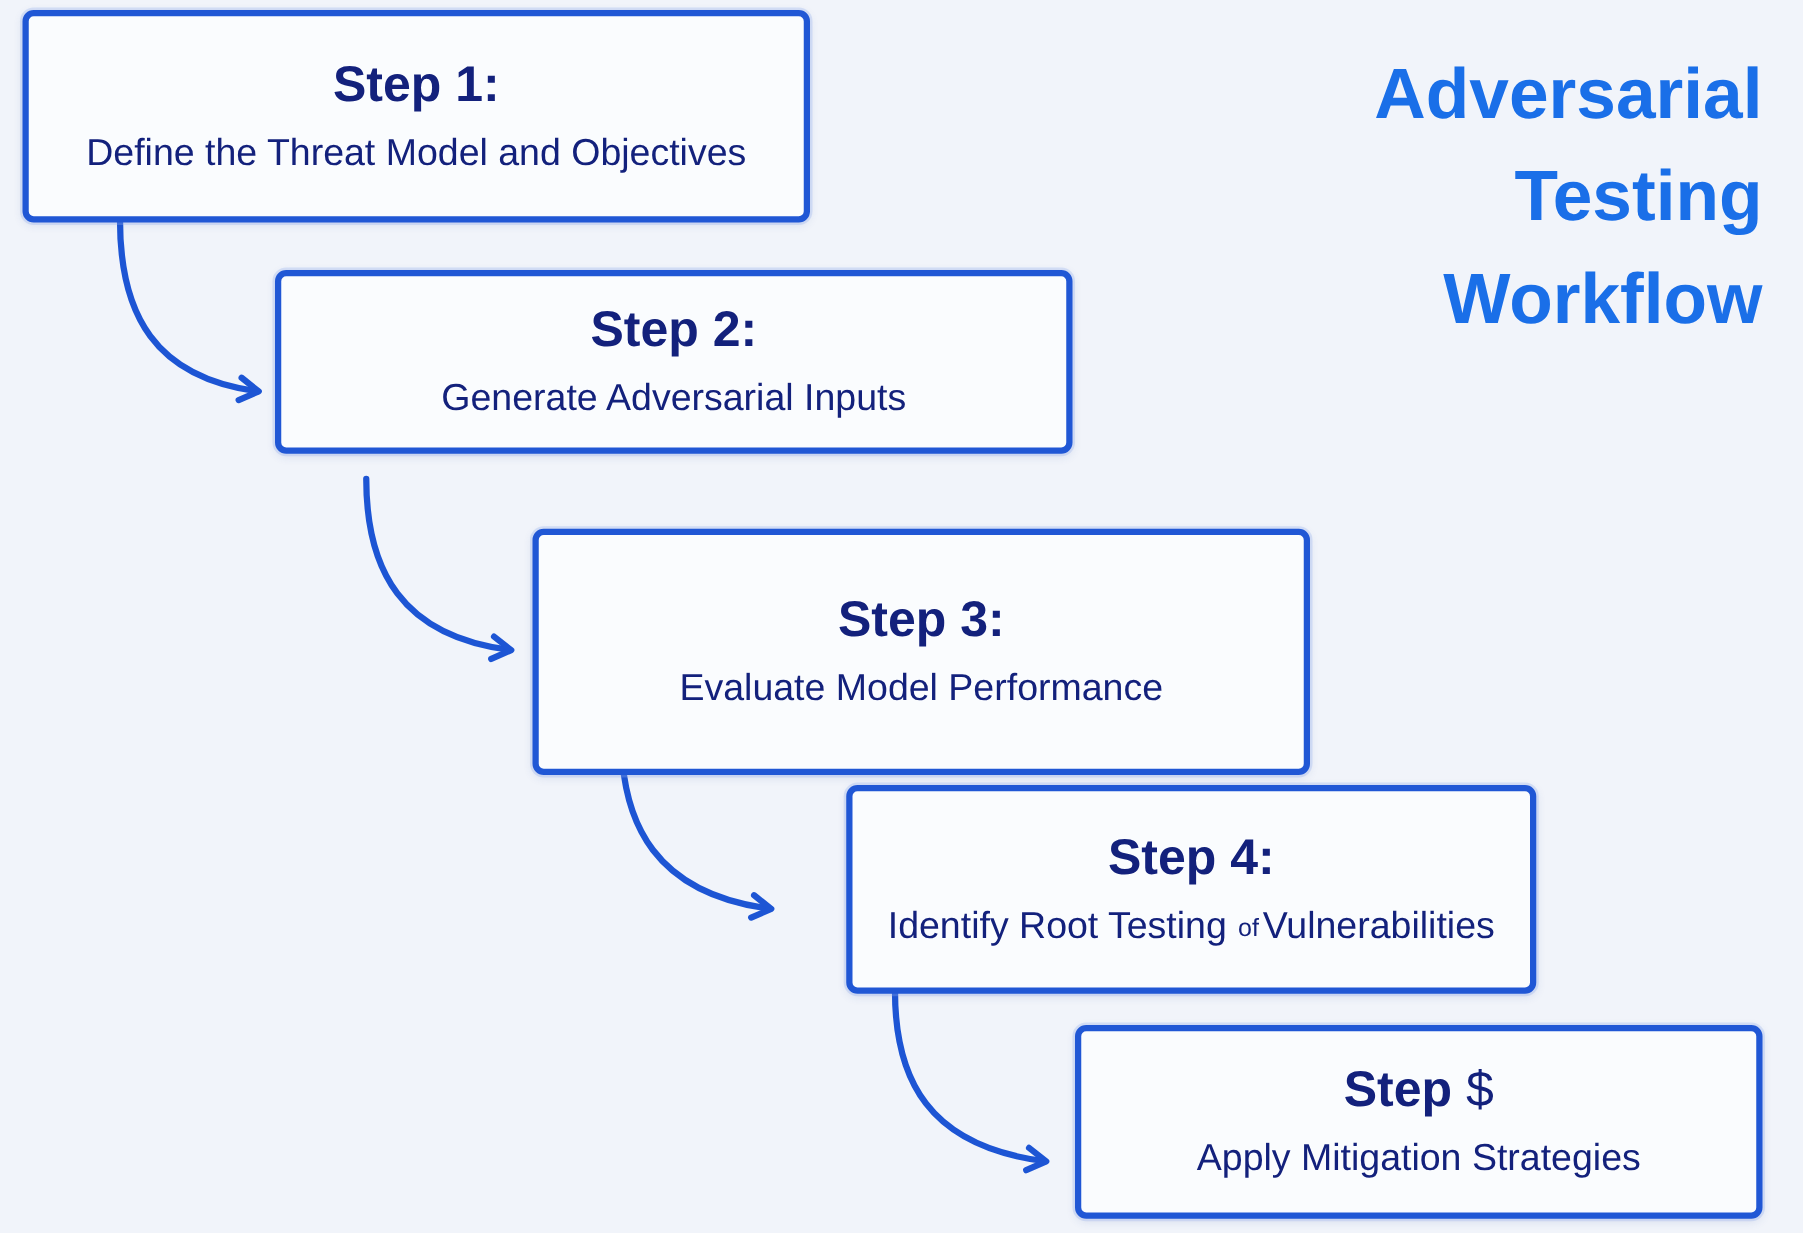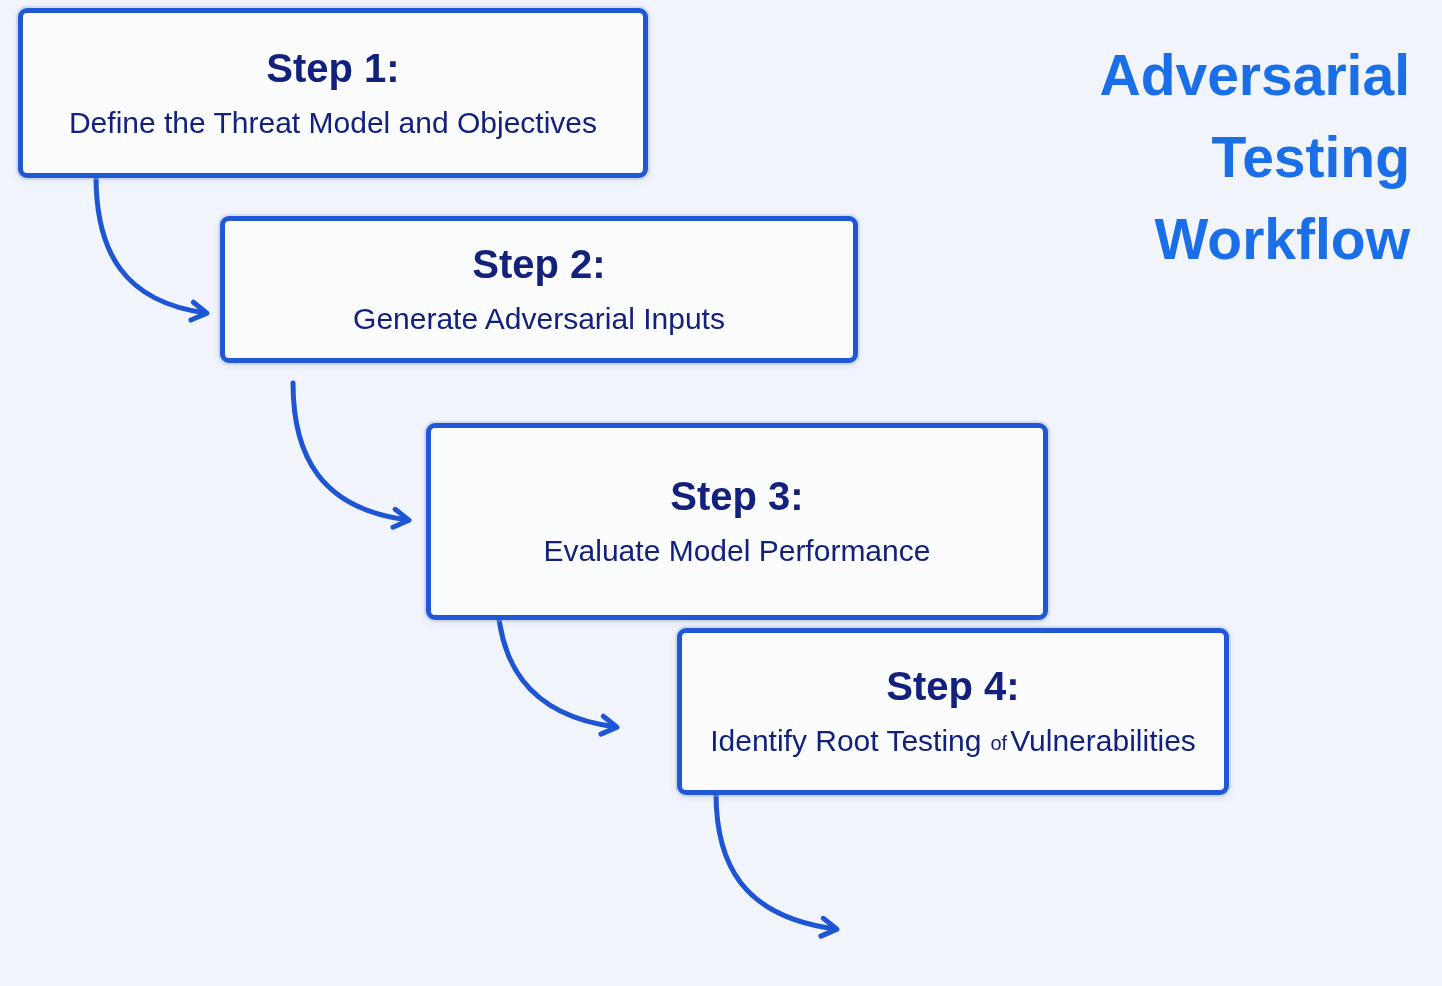--- a/index.html
+++ b/index.html
@@ -111,20 +111,24 @@
   <div class="box box3">
     <div class="step-heading"><span>Step 3:</span></div>
     <div class="step-body"><span>Evaluate Model Performance</span></div>
   </div>
 
   <div class="box box4">
     <div class="step-heading"><span>Step 4:</span></div>
     <div class="step-body"><span>Identify Root Testing</span><span class="small-word">of</span><span>Vulnerabilities</span></div>
   </div>
 
+  <div class="box box5">
+    <div class="step-heading"><span>Step </span><span class="light">$</span></div>
+    <div class="step-body"><span>Apply Mitigation Strategies</span></div>
+  </div>
 
   <div class="title">
     <div>Adversarial</div>
     <div>Testing</div>
     <div>Workflow</div>
   </div>
 
 </div>
 
 </body></html>

